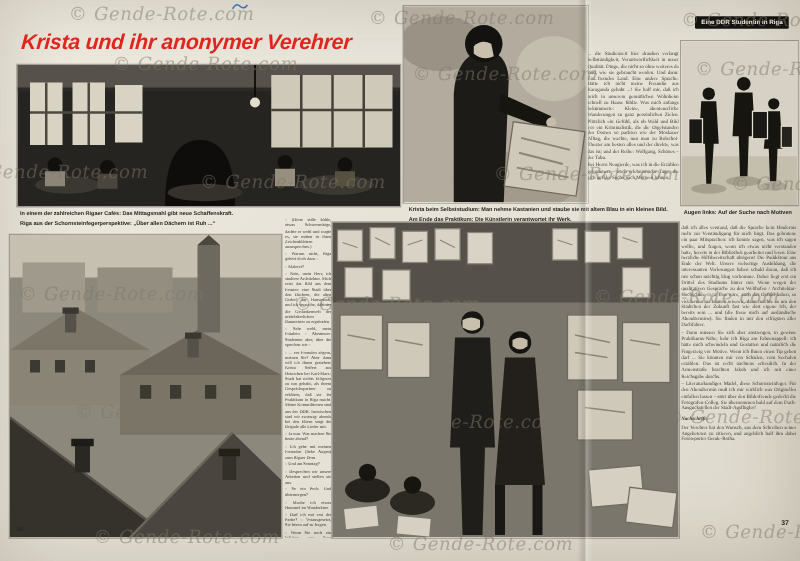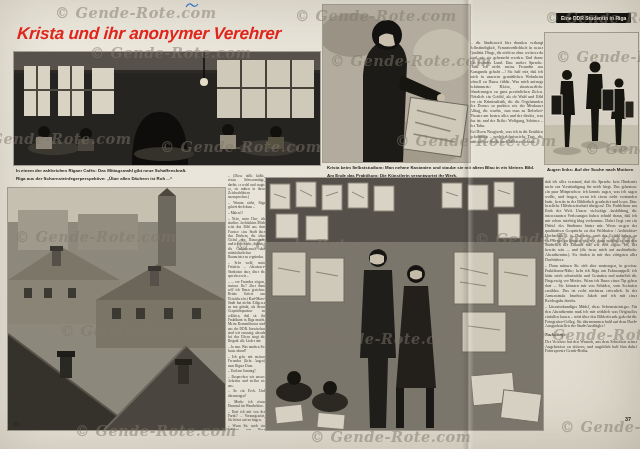--- a/index.html
+++ b/index.html
@@ -37,21 +37,21 @@
   .col2{left:470px;top:41px;width:73px;height:131px;font-size:4px;}
   .col3{left:545px;top:180px;width:92px;height:250px;font-size:4px;}
   .postscript-heading{font-weight:700;font-style:italic;margin-top:4px !important;}
   .pagenum{
     position:absolute;font-family:"Liberation Sans", sans-serif;font-weight:700;
     font-size:5.5px;color:#2b2923;
   }
   .pagenum.left{left:13px;top:421px;}
   .pagenum.right{left:625px;top:416px;}
   .watermark{
-    position:absolute;font-family:"DejaVu Serif", serif;font-style:italic;font-weight:700;
+    position:absolute;font-family:"DejaVu Serif", serif;font-style:italic;font-weight:400;
     font-size:14.5px;color:rgba(125,119,107,.5);white-space:nowrap;pointer-events:none;
     letter-spacing:.5px;
   }
   .ink-mark{position:absolute;left:185px;top:1px;width:14px;height:8px;}
 </style>
 </head>
 <body>
 
 <div class="spread">
 

